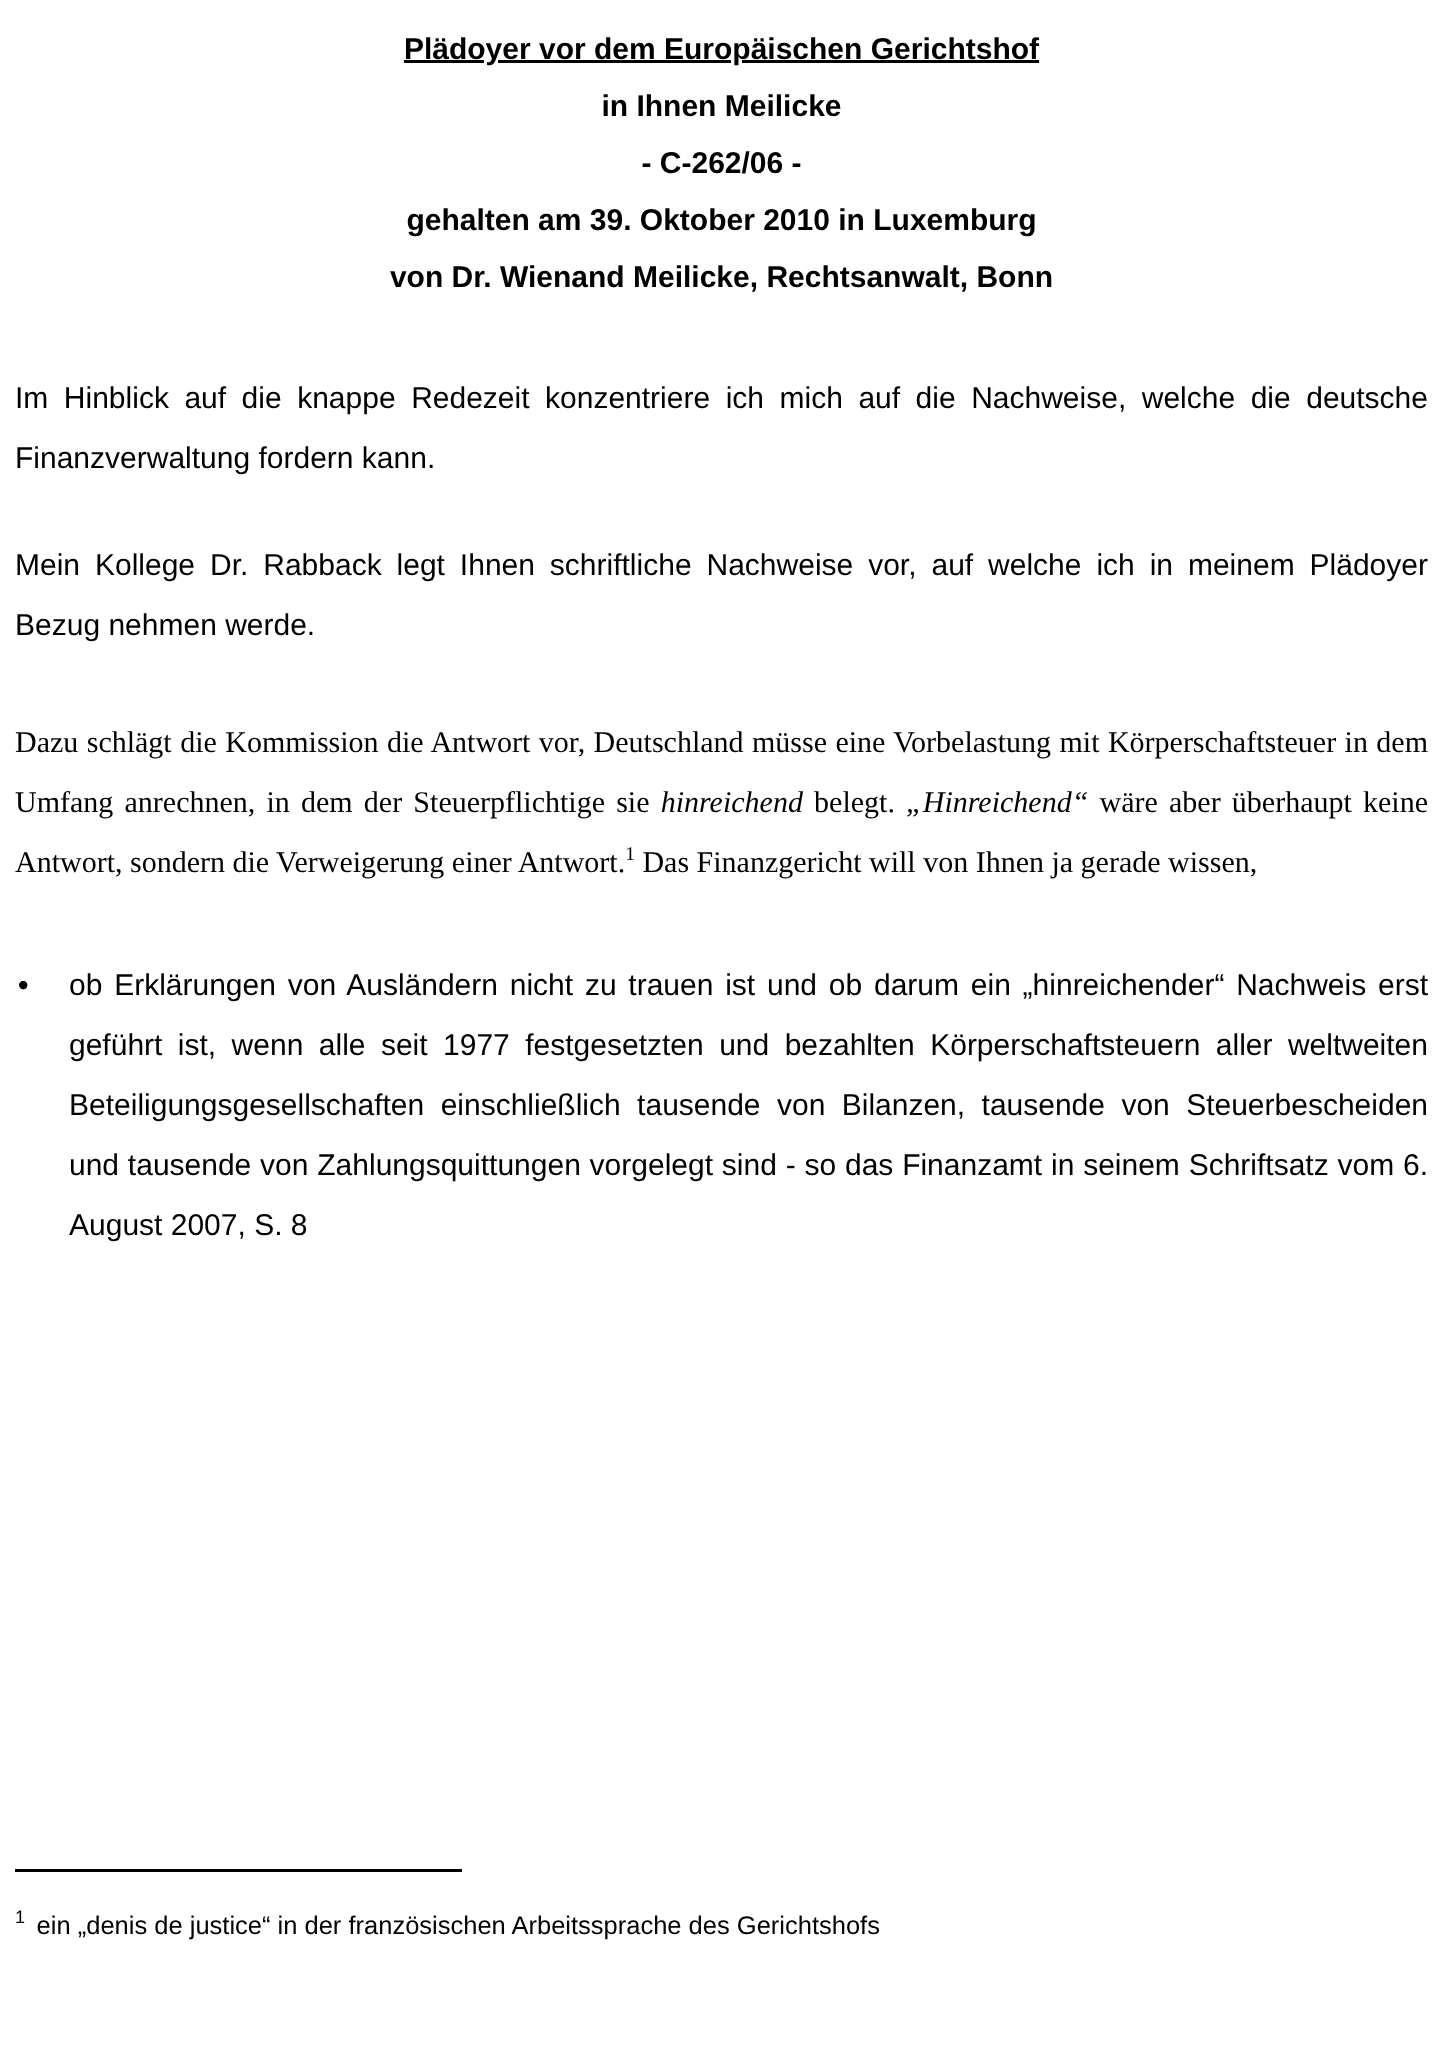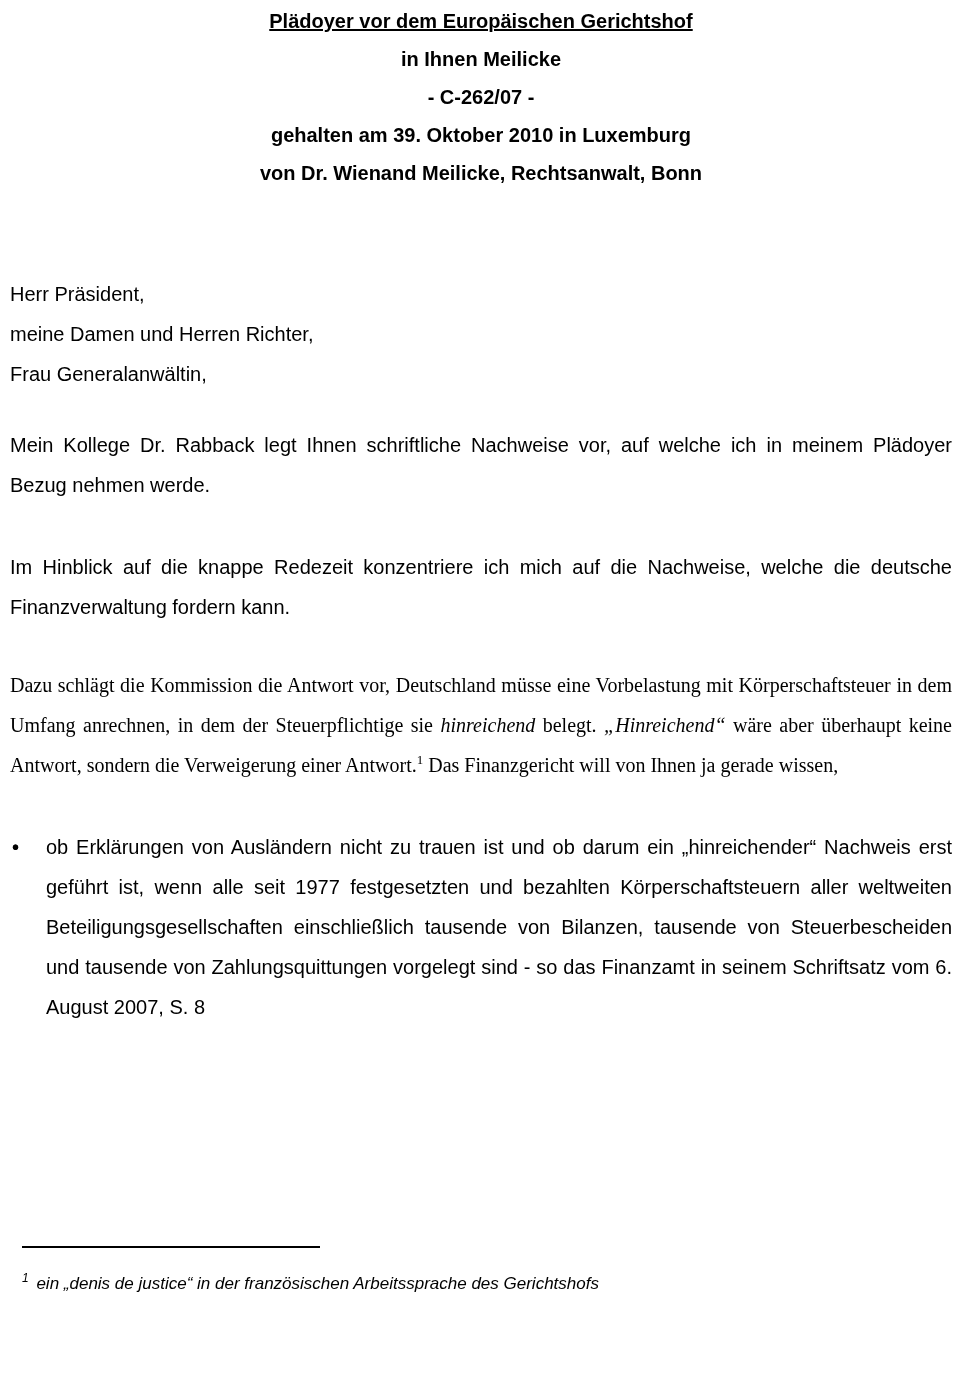--- a/index.html
+++ b/index.html
@@ -16,20 +16,21 @@
     color: #000000;
     font-family: "Liberation Sans", sans-serif;
     font-size: 20px;
     padding: 2px 8px 0 10px;
     overflow: hidden;
   }
   .title-block {
     text-align: center;
     font-weight: bold;
     line-height: 38px;
+    margin-top: 12px;
   }
   .underlined { text-decoration: underline; }
   .salutation {
     margin-top: 82px;
     line-height: 40px;
     text-align: left;
   }
   p.body {
     margin: 40px 0 0 0;
     line-height: 40px;
@@ -51,25 +52,24 @@
     line-height: 40px;
     text-align: justify;
   }
   .bullet-marker {
     position: absolute;
     left: 2px;
     top: 0;
   }
   .footnote-area {
     position: absolute;
-    left: 22px;
+    left: 10px;
     right: 8px;
     top: 1246px;
     font-size: 17px;
-    font-style: italic;
   }
   .fn-rule {
     width: 298px;
     height: 0;
     border-top: 2px solid #000000;
     margin-bottom: 18px;
   }
   .footnote {
     line-height: 35px;
     text-align: justify;
@@ -82,34 +82,29 @@
   }
 </style>
 </head>
 <body>
 
 <div class="page">
 
   <div class="title-block">
     <div class="title-line"><span class="underlined">Plädoyer vor dem Europäischen Gerichtshof</span></div>
     <div class="title-line">in Ihnen Meilicke</div>
-    <div class="title-line">- C-262/07 -</div>
+    <div class="title-line">- C-262/06 -</div>
     <div class="title-line">gehalten am 39. Oktober 2010 in Luxemburg</div>
     <div class="title-line">von Dr. Wienand Meilicke, Rechtsanwalt, Bonn</div>
   </div>
 
-  <div class="salutation">
-    <div>Herr Präsident,</div>
-    <div>meine Damen und Herren Richter,</div>
-    <div>Frau Generalanwältin,</div>
-  </div>
+
+  <p class="body second">Im Hinblick auf die knappe Redezeit konzentriere ich mich auf die Nachweise, welche die deutsche Finanzverwaltung fordern kann.</p>
 
   <p class="body first">Mein Kollege Dr. Rabback legt Ihnen schriftliche Nachweise vor, auf welche ich in meinem Plädoyer Bezug nehmen werde.</p>
-
-  <p class="body second">Im Hinblick auf die knappe Redezeit konzentriere ich mich auf die Nachweise, welche die deutsche Finanzverwaltung fordern kann.</p>
 
   <p class="body third"><span>Dazu schlägt die Kommission die Antwort vor, Deutschland müsse eine Vorbelastung mit Körperschaftsteuer in dem Umfang anrechnen, in dem der Steuerpflichtige sie </span><em>hinreichend</em><span> belegt. </span><em>„Hinreichend“</em><span> wäre aber überhaupt keine Antwort, sondern die Verweigerung einer Antwort.</span><sup class="fnref">1</sup><span> Das Finanzgericht will von Ihnen ja gerade wissen,</span></p>
 
   <div class="bullet"><span class="bullet-marker">•</span></div>
 
   <div class="bullet"><span class="bullet-marker">•</span><span class="bullet-text">ob Erklärungen von Ausländern nicht zu trauen ist und ob darum ein „hinreichender“ Nachweis erst geführt ist, wenn alle seit 1977 festgesetzten und bezahlten Körperschaftsteuern aller weltweiten Beteiligungsgesellschaften einschließlich tausende von Bilanzen, tausende von Steuerbescheiden und tausende von Zahlungsquittungen vorgelegt sind - so das Finanzamt in seinem Schriftsatz vom 6. August 2007, S. 8</span></div>
 
   <div class="footnote-area">
     <div class="fn-rule"></div>
     <div class="footnote"><sup class="fn-num">1</sup><span> ein „denis de justice“ in der französischen Arbeitssprache des Gerichtshofs</span></div>

